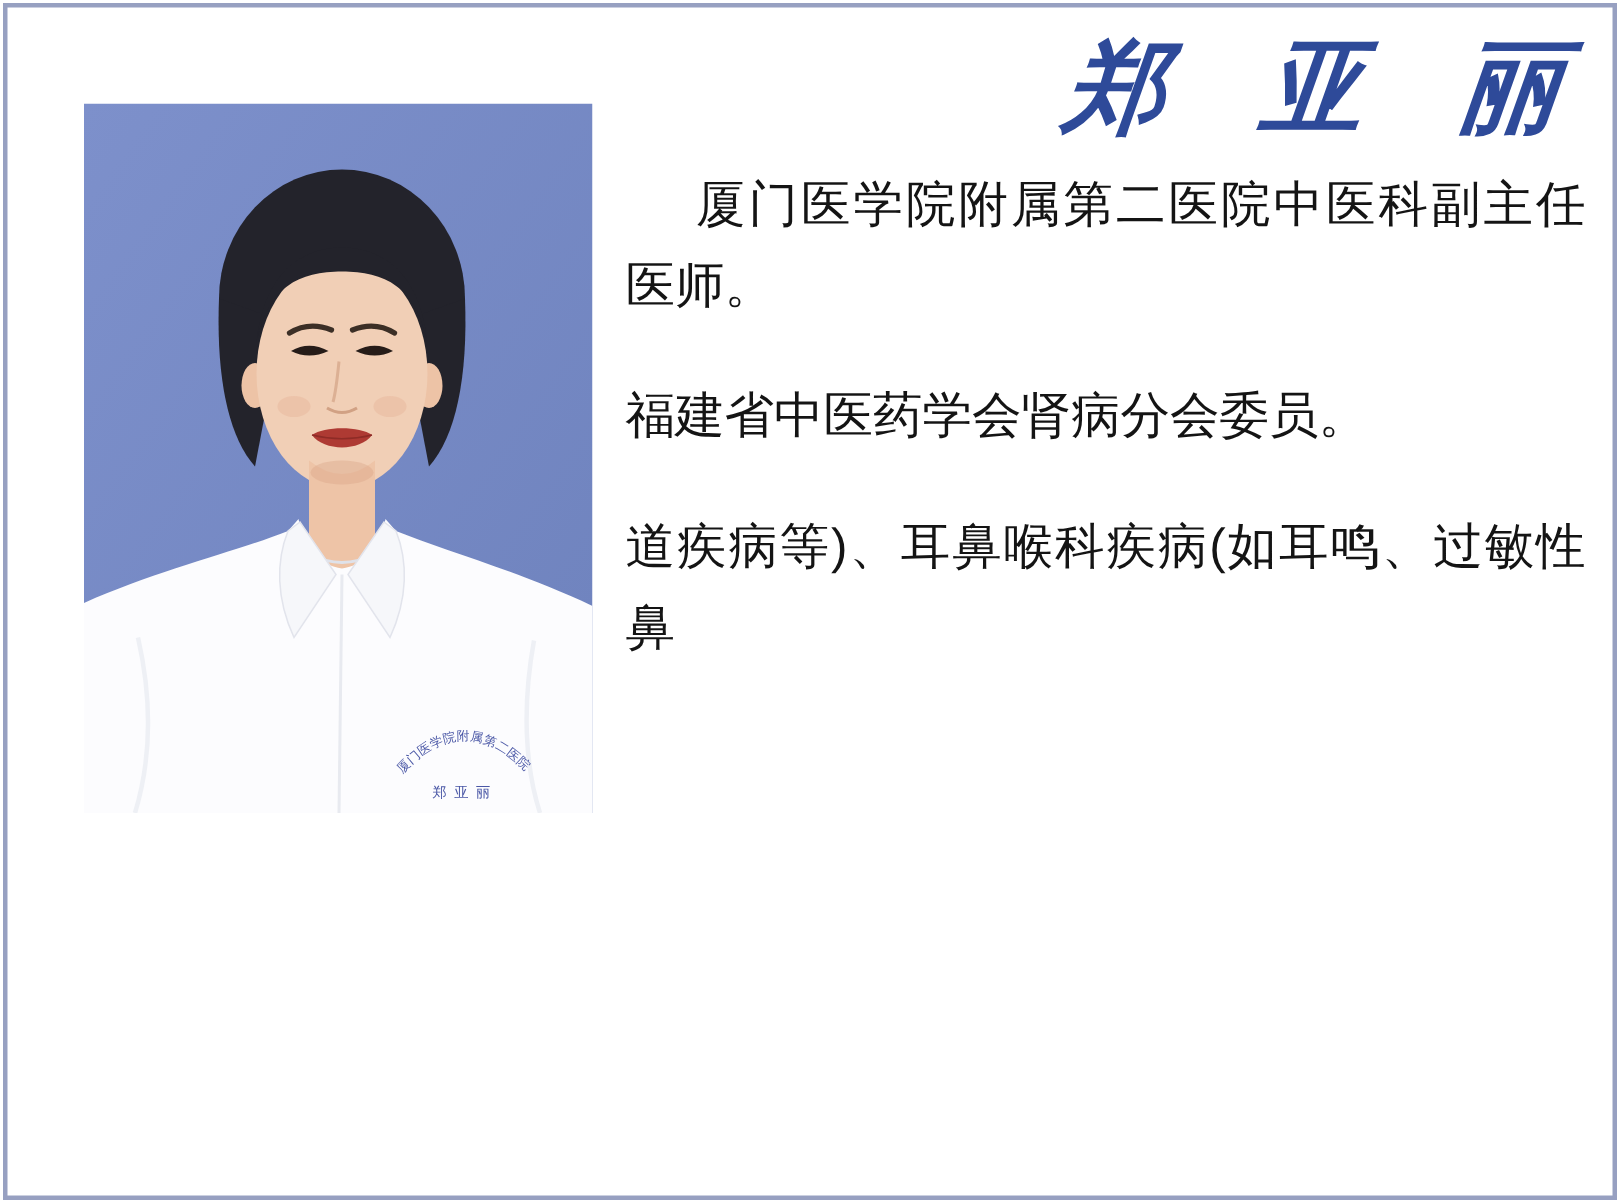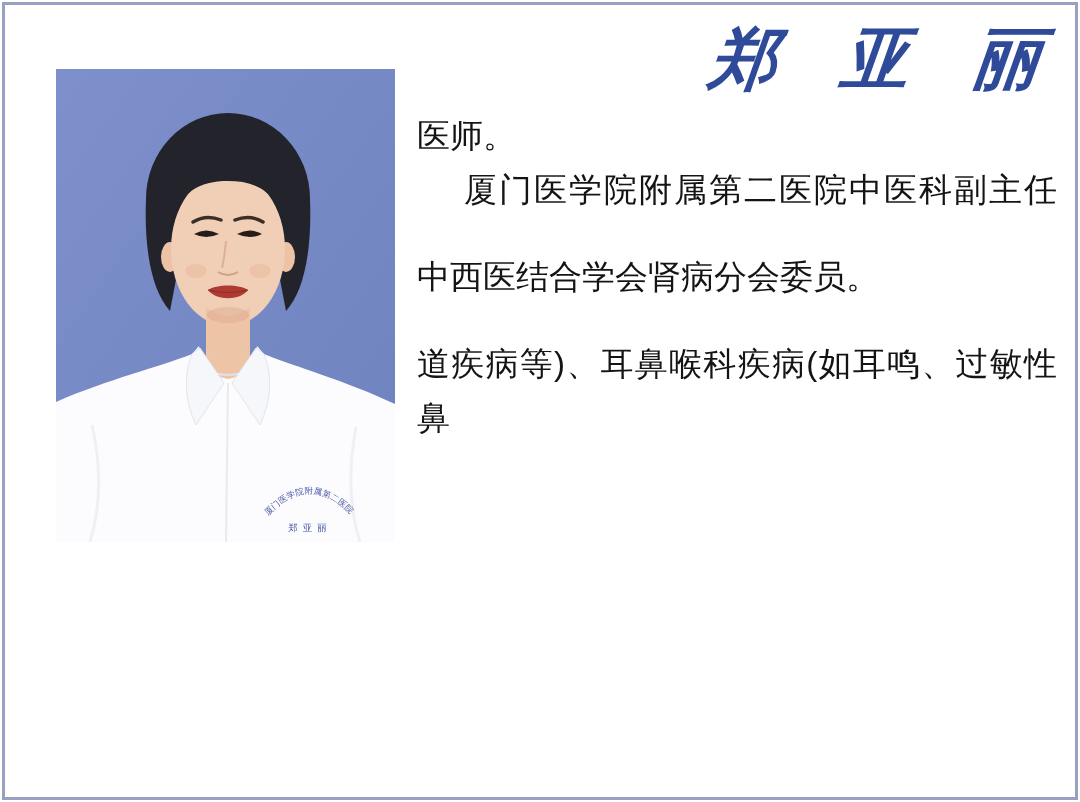--- a/index.html
+++ b/index.html
@@ -90,26 +90,26 @@
           <textPath href="#embArc">厦门医学院附属第二医院</textPath>
         </text>
         <text x="254" y="462" text-anchor="middle" font-size="9.5" letter-spacing="5" fill="#4a57a6" font-family="Liberation Sans, DejaVu Sans, sans-serif">郑亚丽</text>
       </g>
     </svg>
   </div>
 
   <div class="bio">
     <p class="para">
       </p>
+      <div class="ln first">厦门医学院附属第二医院中医科副主任</div>
       <div class="ln last">医师。</div>
-      <div class="ln first">厦门医学院附属第二医院中医科副主任</div>
     <p></p>
     <p class="para">
       </p>
-      <div class="ln last">中西医结合学会肾病分会委员。</div>
+      <div class="ln last">福建省中医药学会肾病分会委员。</div>
     <p></p>
     <p class="para">
       </p>
       <div class="ln">道疾病等)、耳鼻喉科疾病(如耳鸣、过敏性鼻</div>
 
     <p></p>
   </div>
 
 </div>
 

